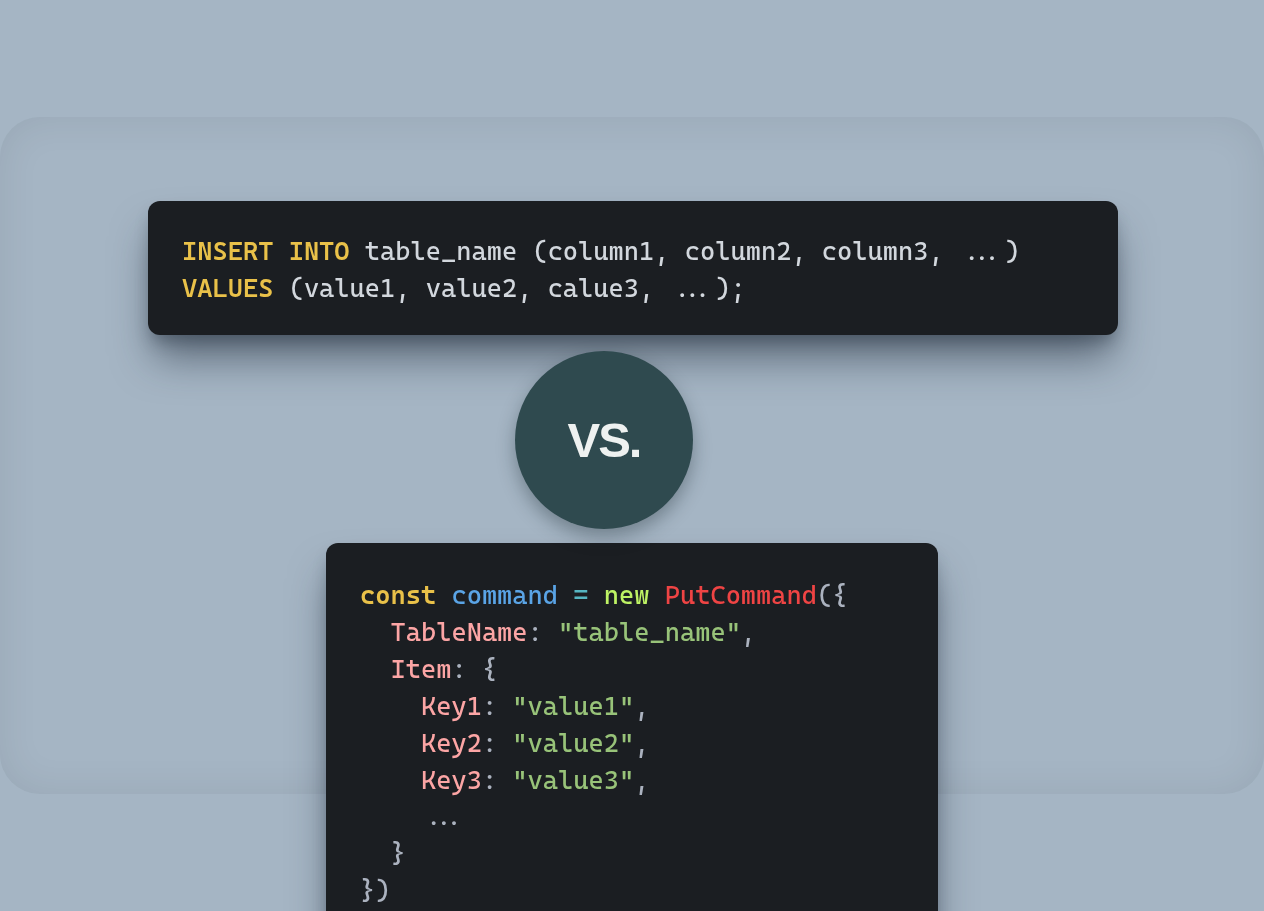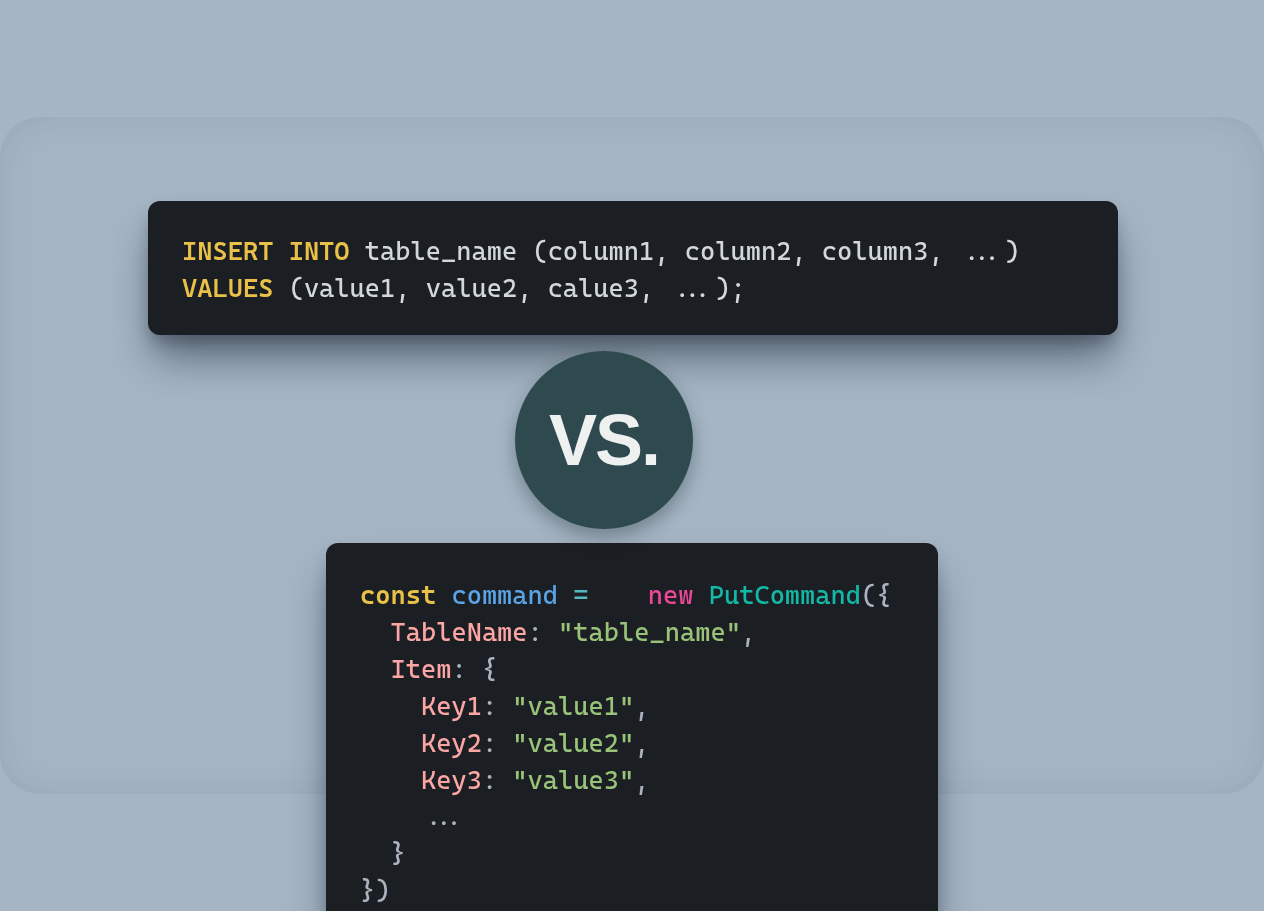--- a/index.html
+++ b/index.html
@@ -59,34 +59,34 @@
     background: #2f4a4f;
     display: flex;
     align-items: center;
     justify-content: center;
     box-shadow: 0 8px 18px rgba(20,35,40,0.35);
     z-index: 5;
   }
   .vs-badge span {
     font-family: 'Arial Black', Arial, sans-serif;
     font-weight: 900;
-    font-size: 72px;
+    font-size: 49px;
     letter-spacing: -2px;
     color: #eef1f0;
   }
   
   .kw-yellow { color: #e9c149; font-weight: 600; }
   .kw-blue   { color: #5aa4e6; margin-top: 12px; }
-  .kw-red    { color: #ec4899; margin-left: 44px; }
+  .kw-red    { color: #bef264; }
   .ident     { color: #d2d7dd; }
   .prop      { color: #fca5a5; }
   .str       { color: #98c379; }
   .op        { color: #56b6c2; }
   .punct     { color: #abb2bf; }
-  .class     { color: #14b8a6; }
+  .class     { color: #ef4444; }
 </style>
 </head>
 <body>
 
 <div class="canvas">
 
   <div class="code-card card-top">
 <pre><span class="kw-yellow">INSERT</span> <span class="kw-yellow">INTO</span> <span class="ident">table_name</span> <span class="ident">(column1, column2, column3, ...)</span>
 <span class="kw-yellow">VALUES</span> <span class="ident">(value1, value2, calue3, ...);</span></pre>
   </div>

